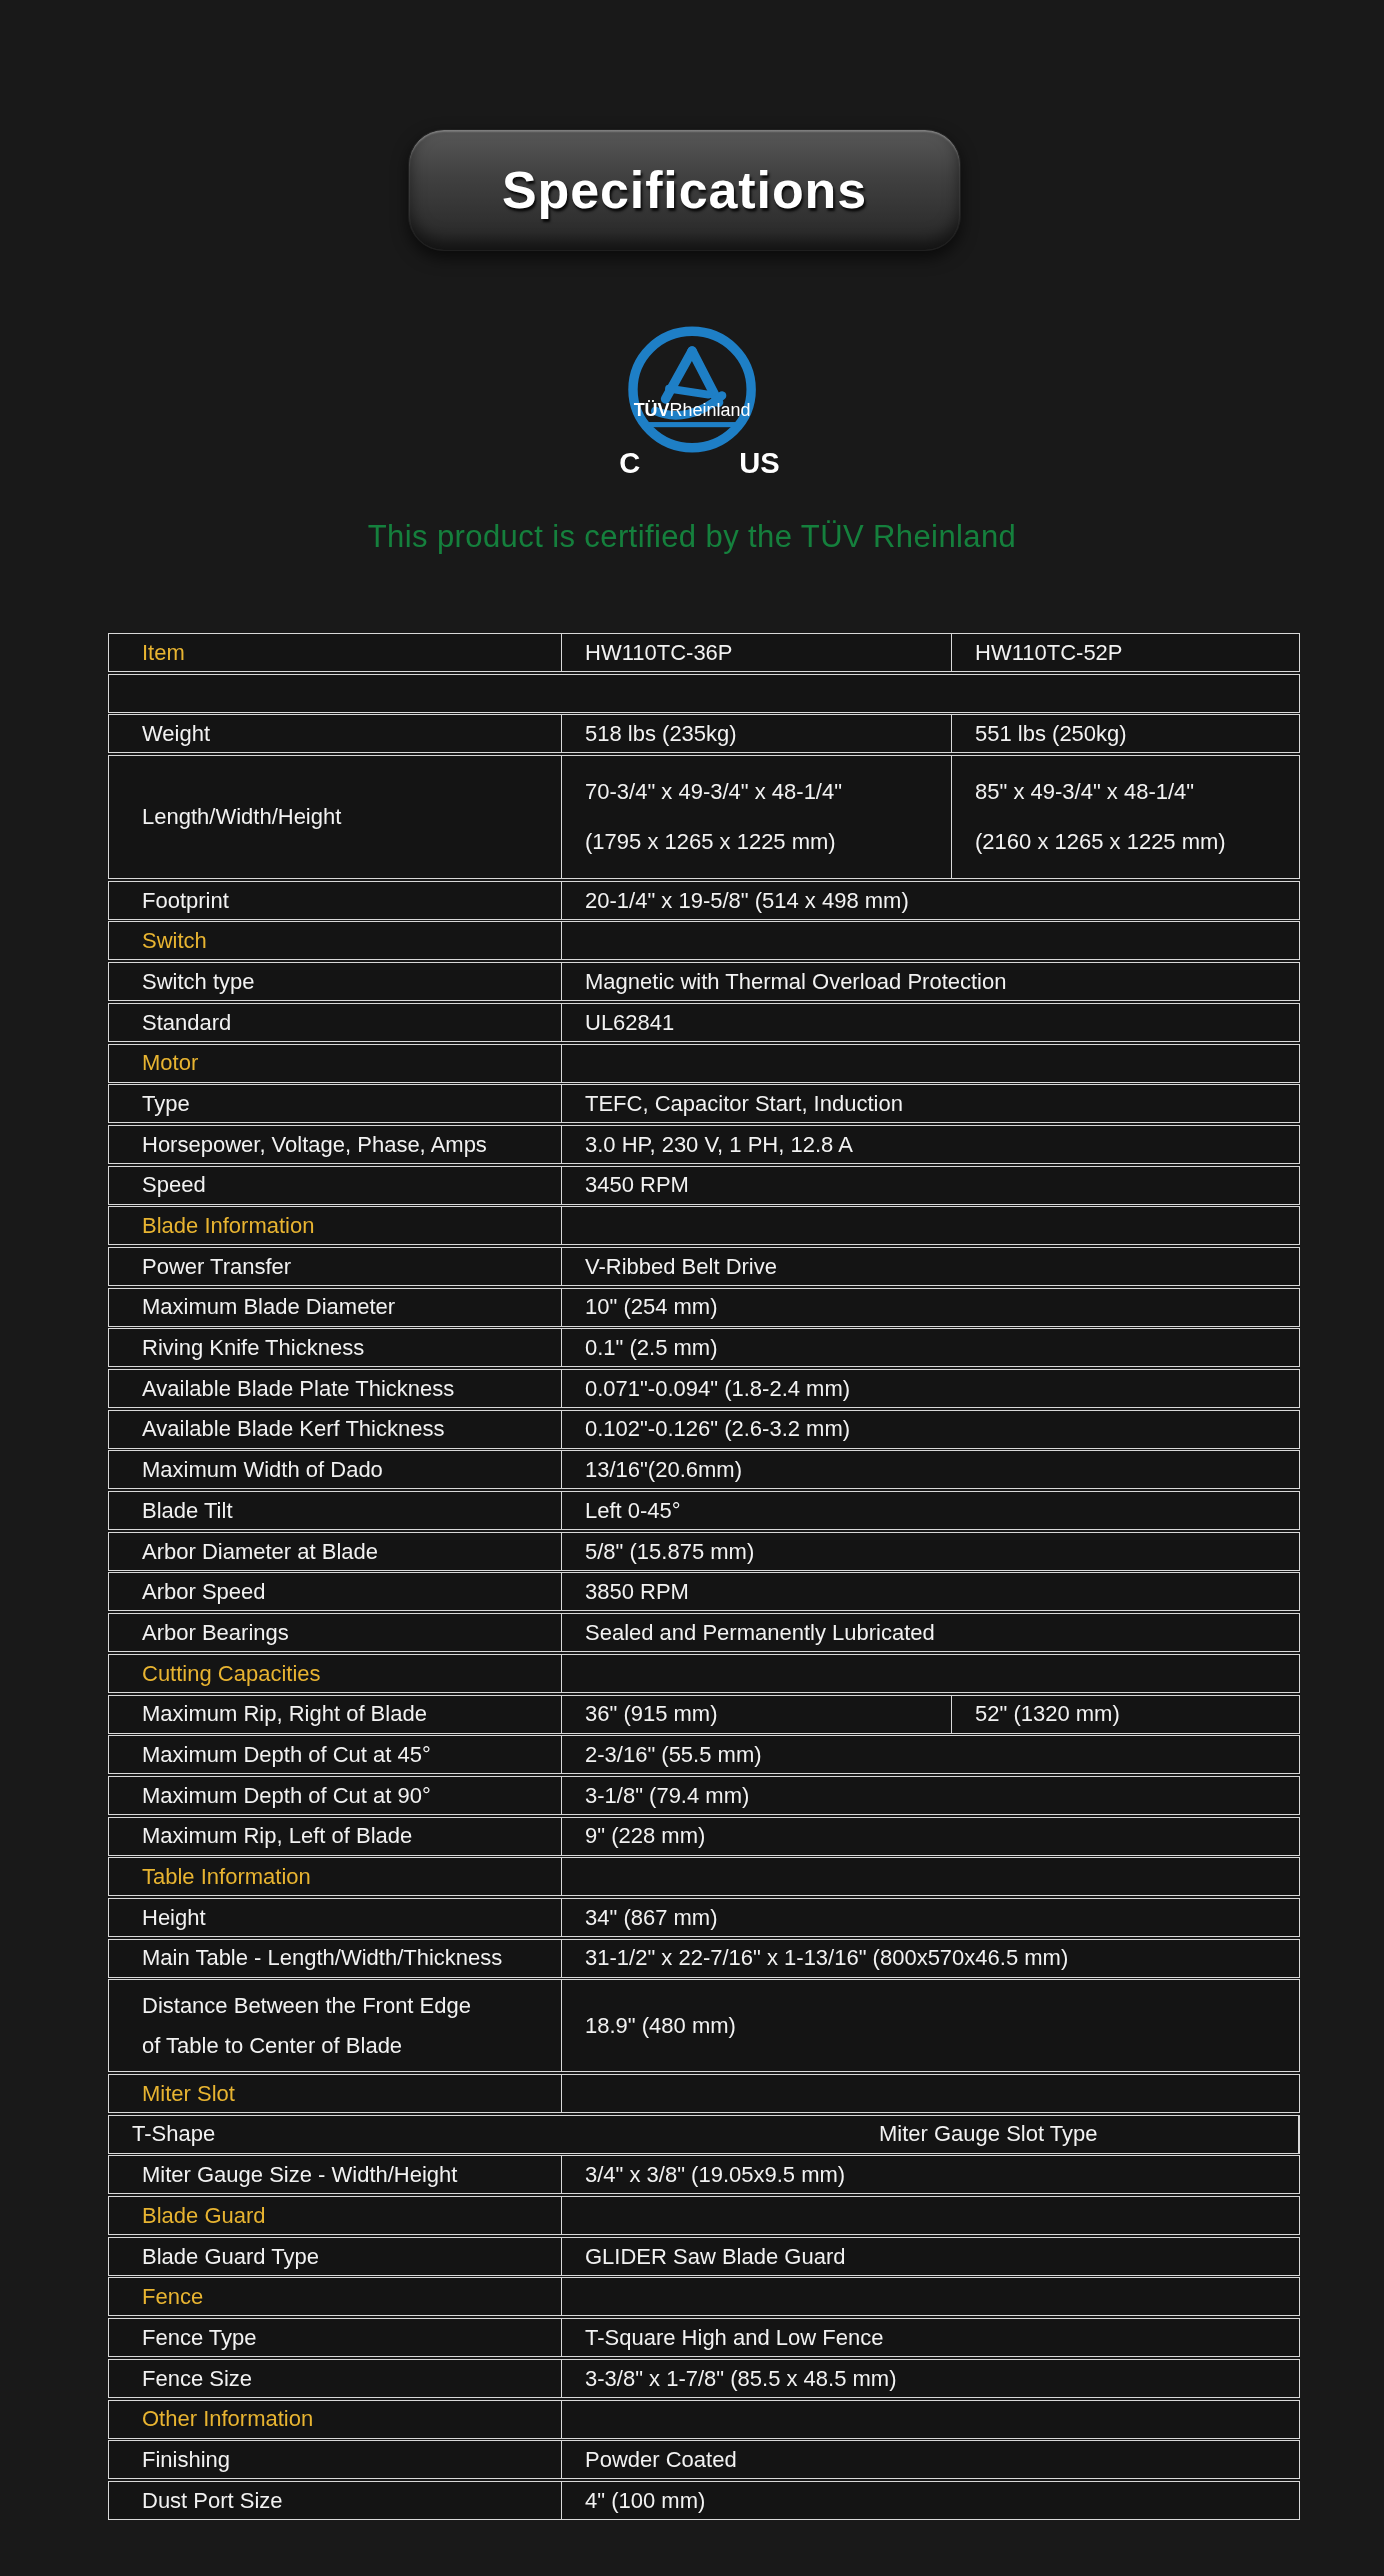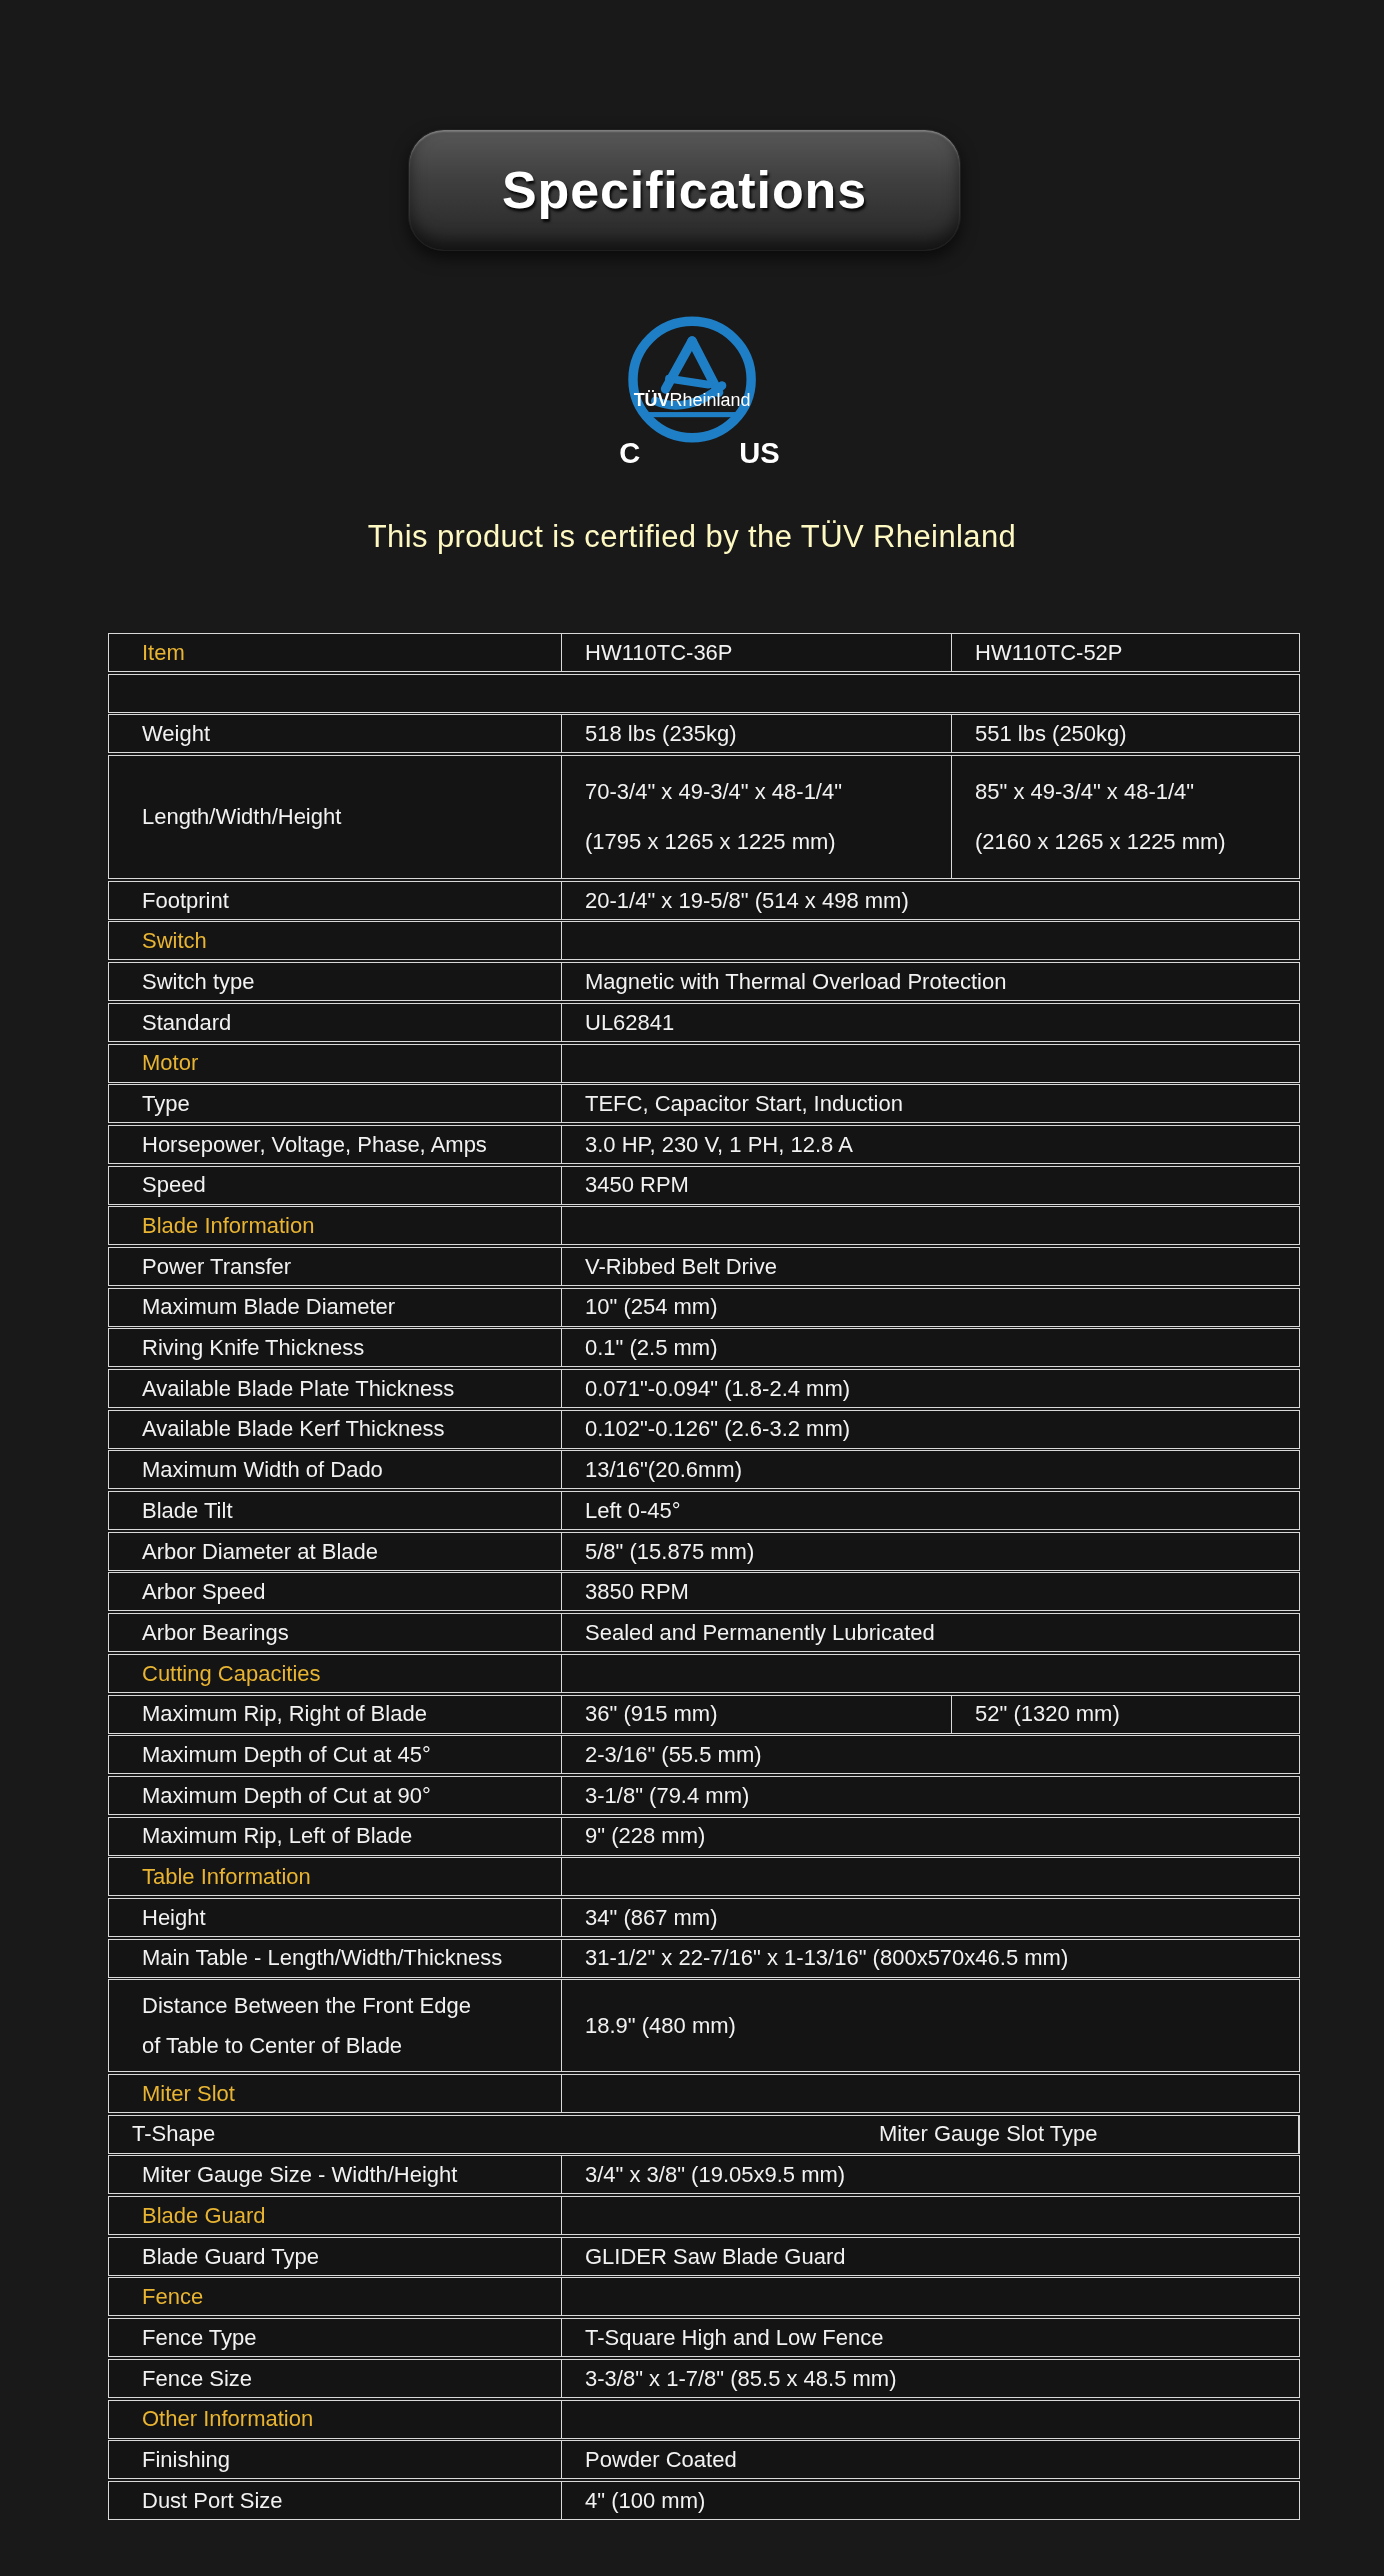--- a/index.html
+++ b/index.html
@@ -12,26 +12,26 @@
       background:linear-gradient(180deg,#585858 0%,#404040 40%,#262626 100%);
       border:0.9px solid #1f1f1f;
       box-shadow:inset 0 1.7px 1.7px rgba(255,255,255,0.28),
                  inset 0 -8.6px 15.5px rgba(0,0,0,0.55),
                  0 6.9px 15.5px rgba(0,0,0,0.6);
       display:flex;align-items:center;justify-content:center;}
   .spec-button span{font-size:52px;font-weight:bold;color:#ffffff;letter-spacing:0.9px;
       text-shadow:1.7px 2.6px 2.6px rgba(0,0,0,0.85);}
 
   
-  .tuv-logo{position:absolute;left:609px;top:315px;width:167px;height:159px;}
+  .tuv-logo{position:absolute;left:609px;top:325px;width:167px;height:159px;}
   .tuv-logo svg{display:block;overflow:visible;}
 
   
   .cert-text{position:absolute;top:519px;left:0;width:100%;text-align:center;
-      font-size:31px;color:#fef9c3;letter-spacing:0.4px;}
+      font-size:31px;color:#15803d;letter-spacing:0.4px;}
 
   
   .table{position:absolute;left:108px;top:633px;width:1192px;
       display:flex;flex-direction:column;row-gap:1.7px;}
   .row{display:flex;align-items:stretch;background:#141414;
       border:1.7px solid #d9d9d9;min-height:39px;box-sizing:border-box;}
   .row.tall-xl{min-height:124px;}
   .row.tall-l{min-height:93px;}
   .cell{display:flex;flex-direction:column;justify-content:center;
       color:#f2f2f2;font-size:22px;line-height:1.25;box-sizing:border-box;}

